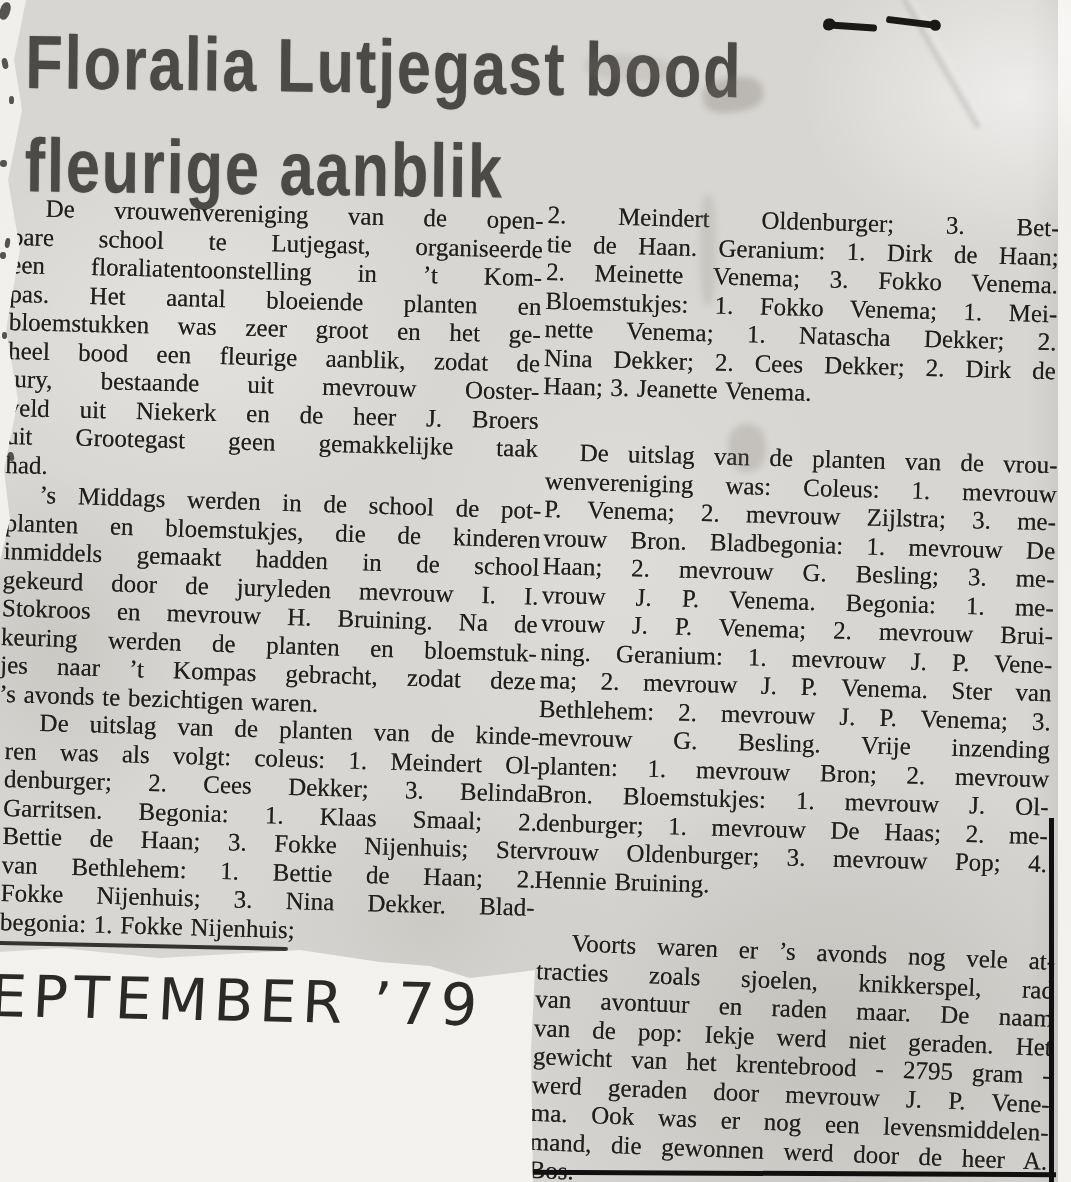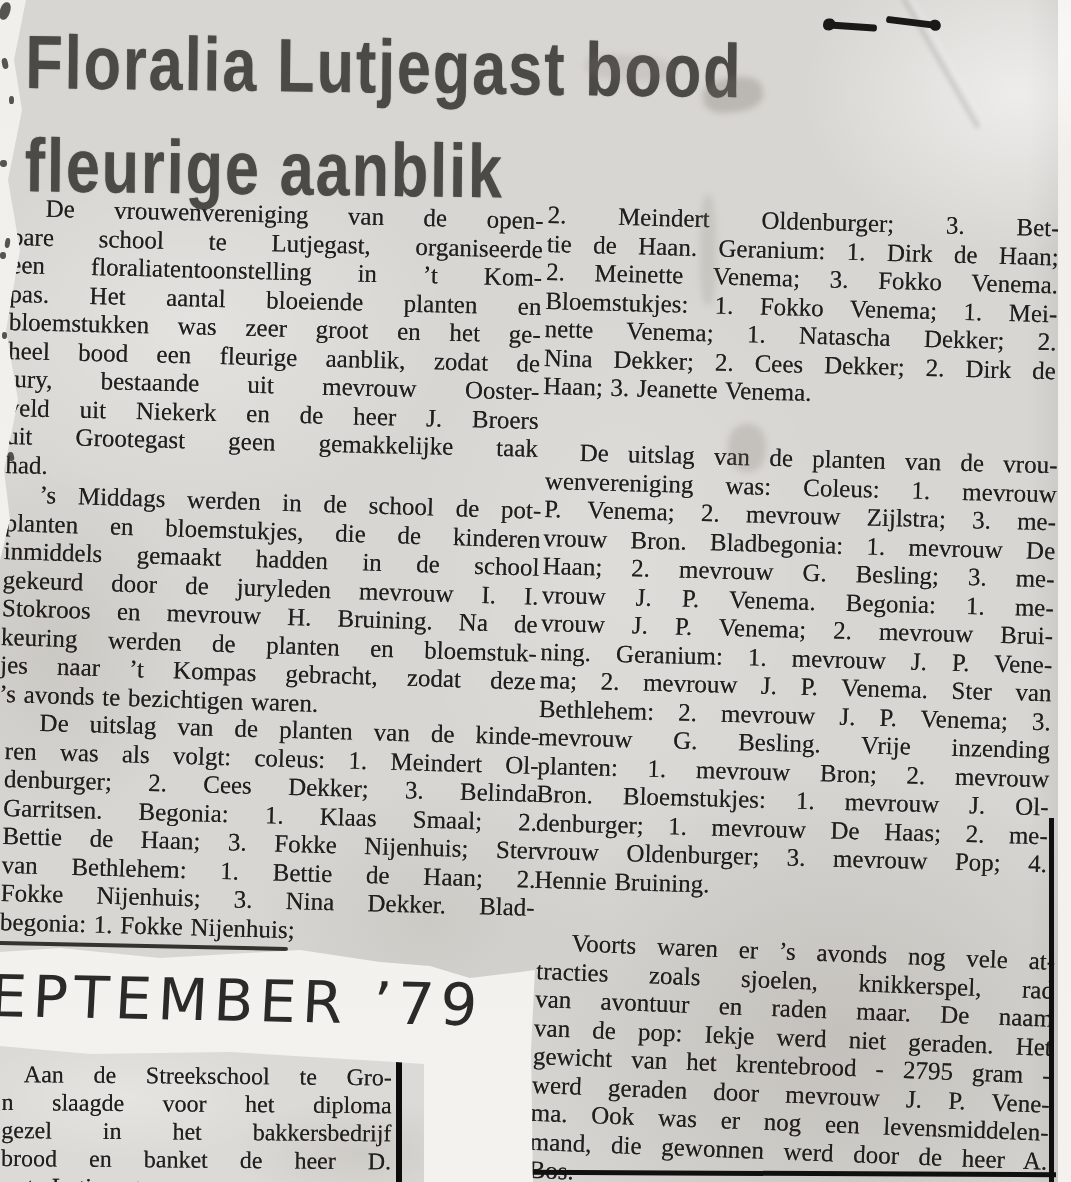--- a/index.html
+++ b/index.html
@@ -227,24 +227,14 @@
   <div class="speck sp5"></div>
   <div class="speck sp6"></div>
   <div class="speck sp7"></div>
   <div class="speck sp8"></div>
 
   <div class="pen-dash dash1"></div>
   <div class="pen-dash dash2"></div>
 
   <div class="handwriting">EPTEMBER ’79</div>
 
-  <div class="paper-fragment">
-    <div class="frag-vline"></div>
-    <div class="col-block p-frag">
-        <div class="tline">Aan de Streekschool te Gro-</div>
-        <div class="tline">n slaagde voor het diploma</div>
-        <div class="tline">gezel in het bakkersbedrijf</div>
-        <div class="tline">brood en banket de heer D.</div>
-        <div class="tline last">ra te Lutjegast.</div>
-      </div>
-  </div>
 
 </div>
 
 </body></html>

